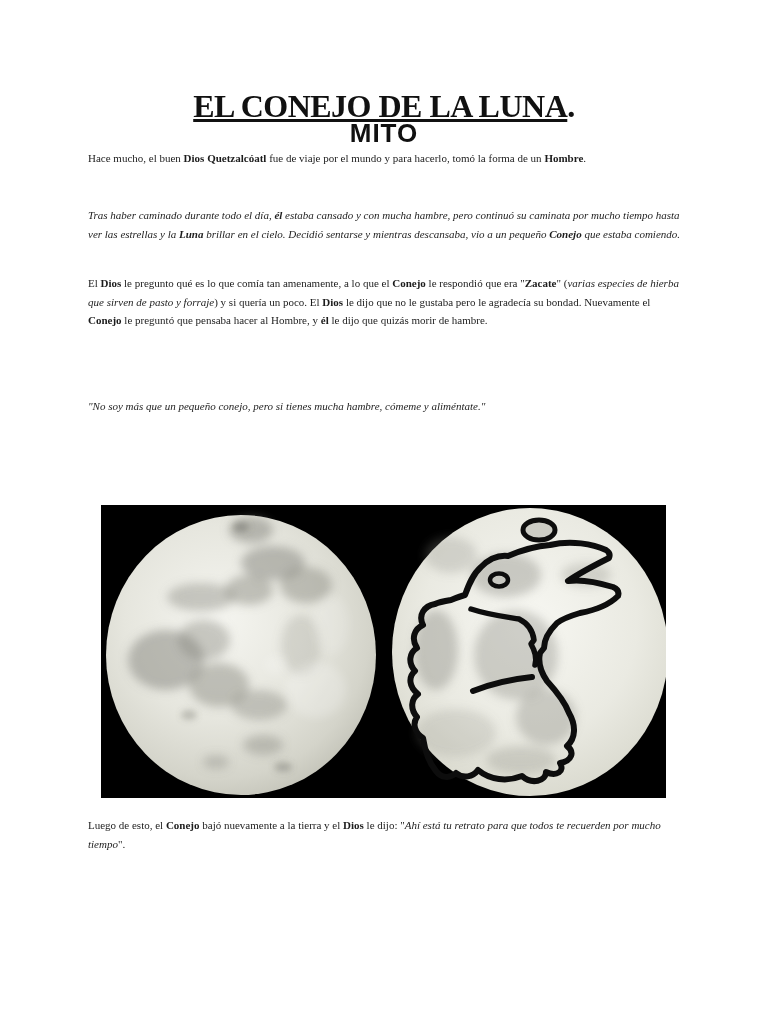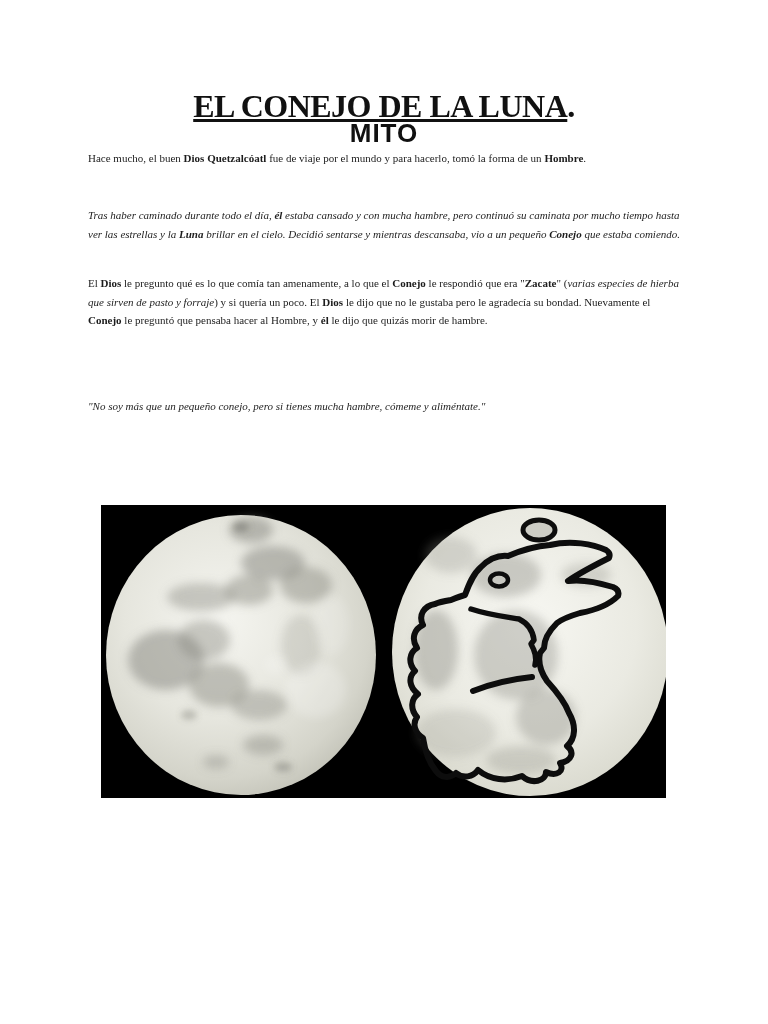--- a/index.html
+++ b/index.html
@@ -176,14 +176,15 @@
             L 430 139
             C 434 146, 436 153, 434 160"></path>
           <path stroke-width="6" d="
             M 372 186
             C 392 178, 412 174, 431 172"></path>
         </g>
       </g>
     </svg>
   </div>
 
+  <p class="par" id="p7"><span>Luego de esto, el </span><span class="b">Conejo</span><span> bajó nuevamente a la tierra y el </span><span class="b">Dios</span><span> le dijo: "</span><span class="i">Ahí está tu retrato para que todos te recuerden por mucho tiempo</span><span>".</span></p>
 
 </div>
 
 </body></html>

